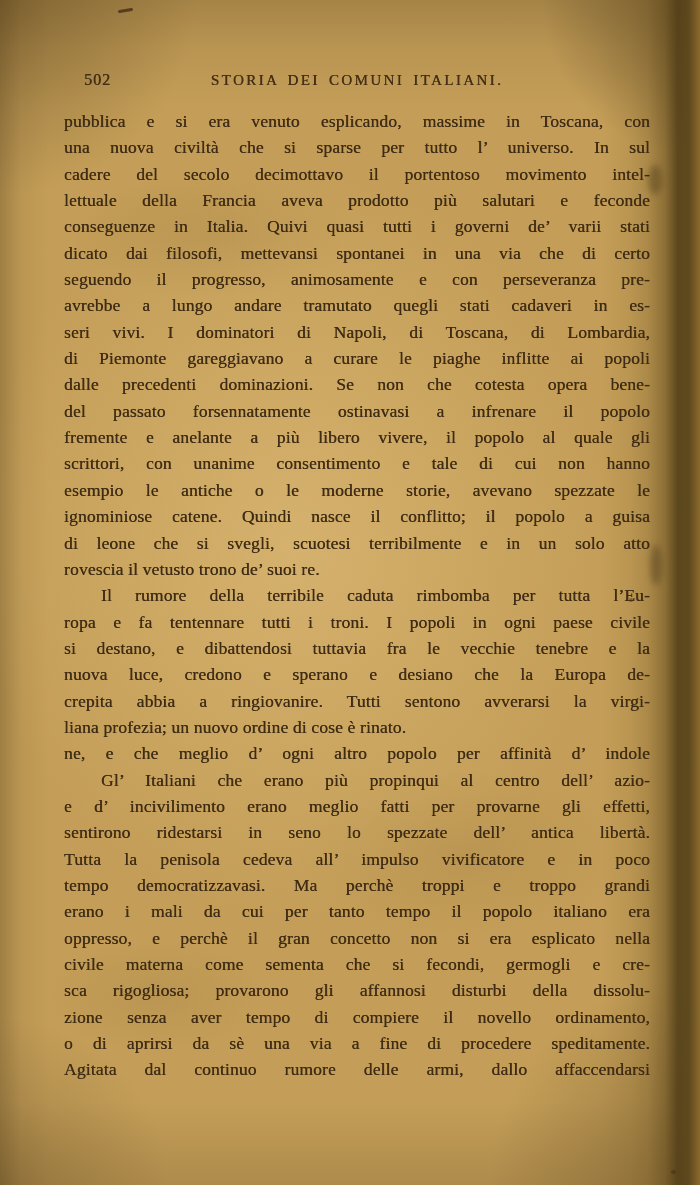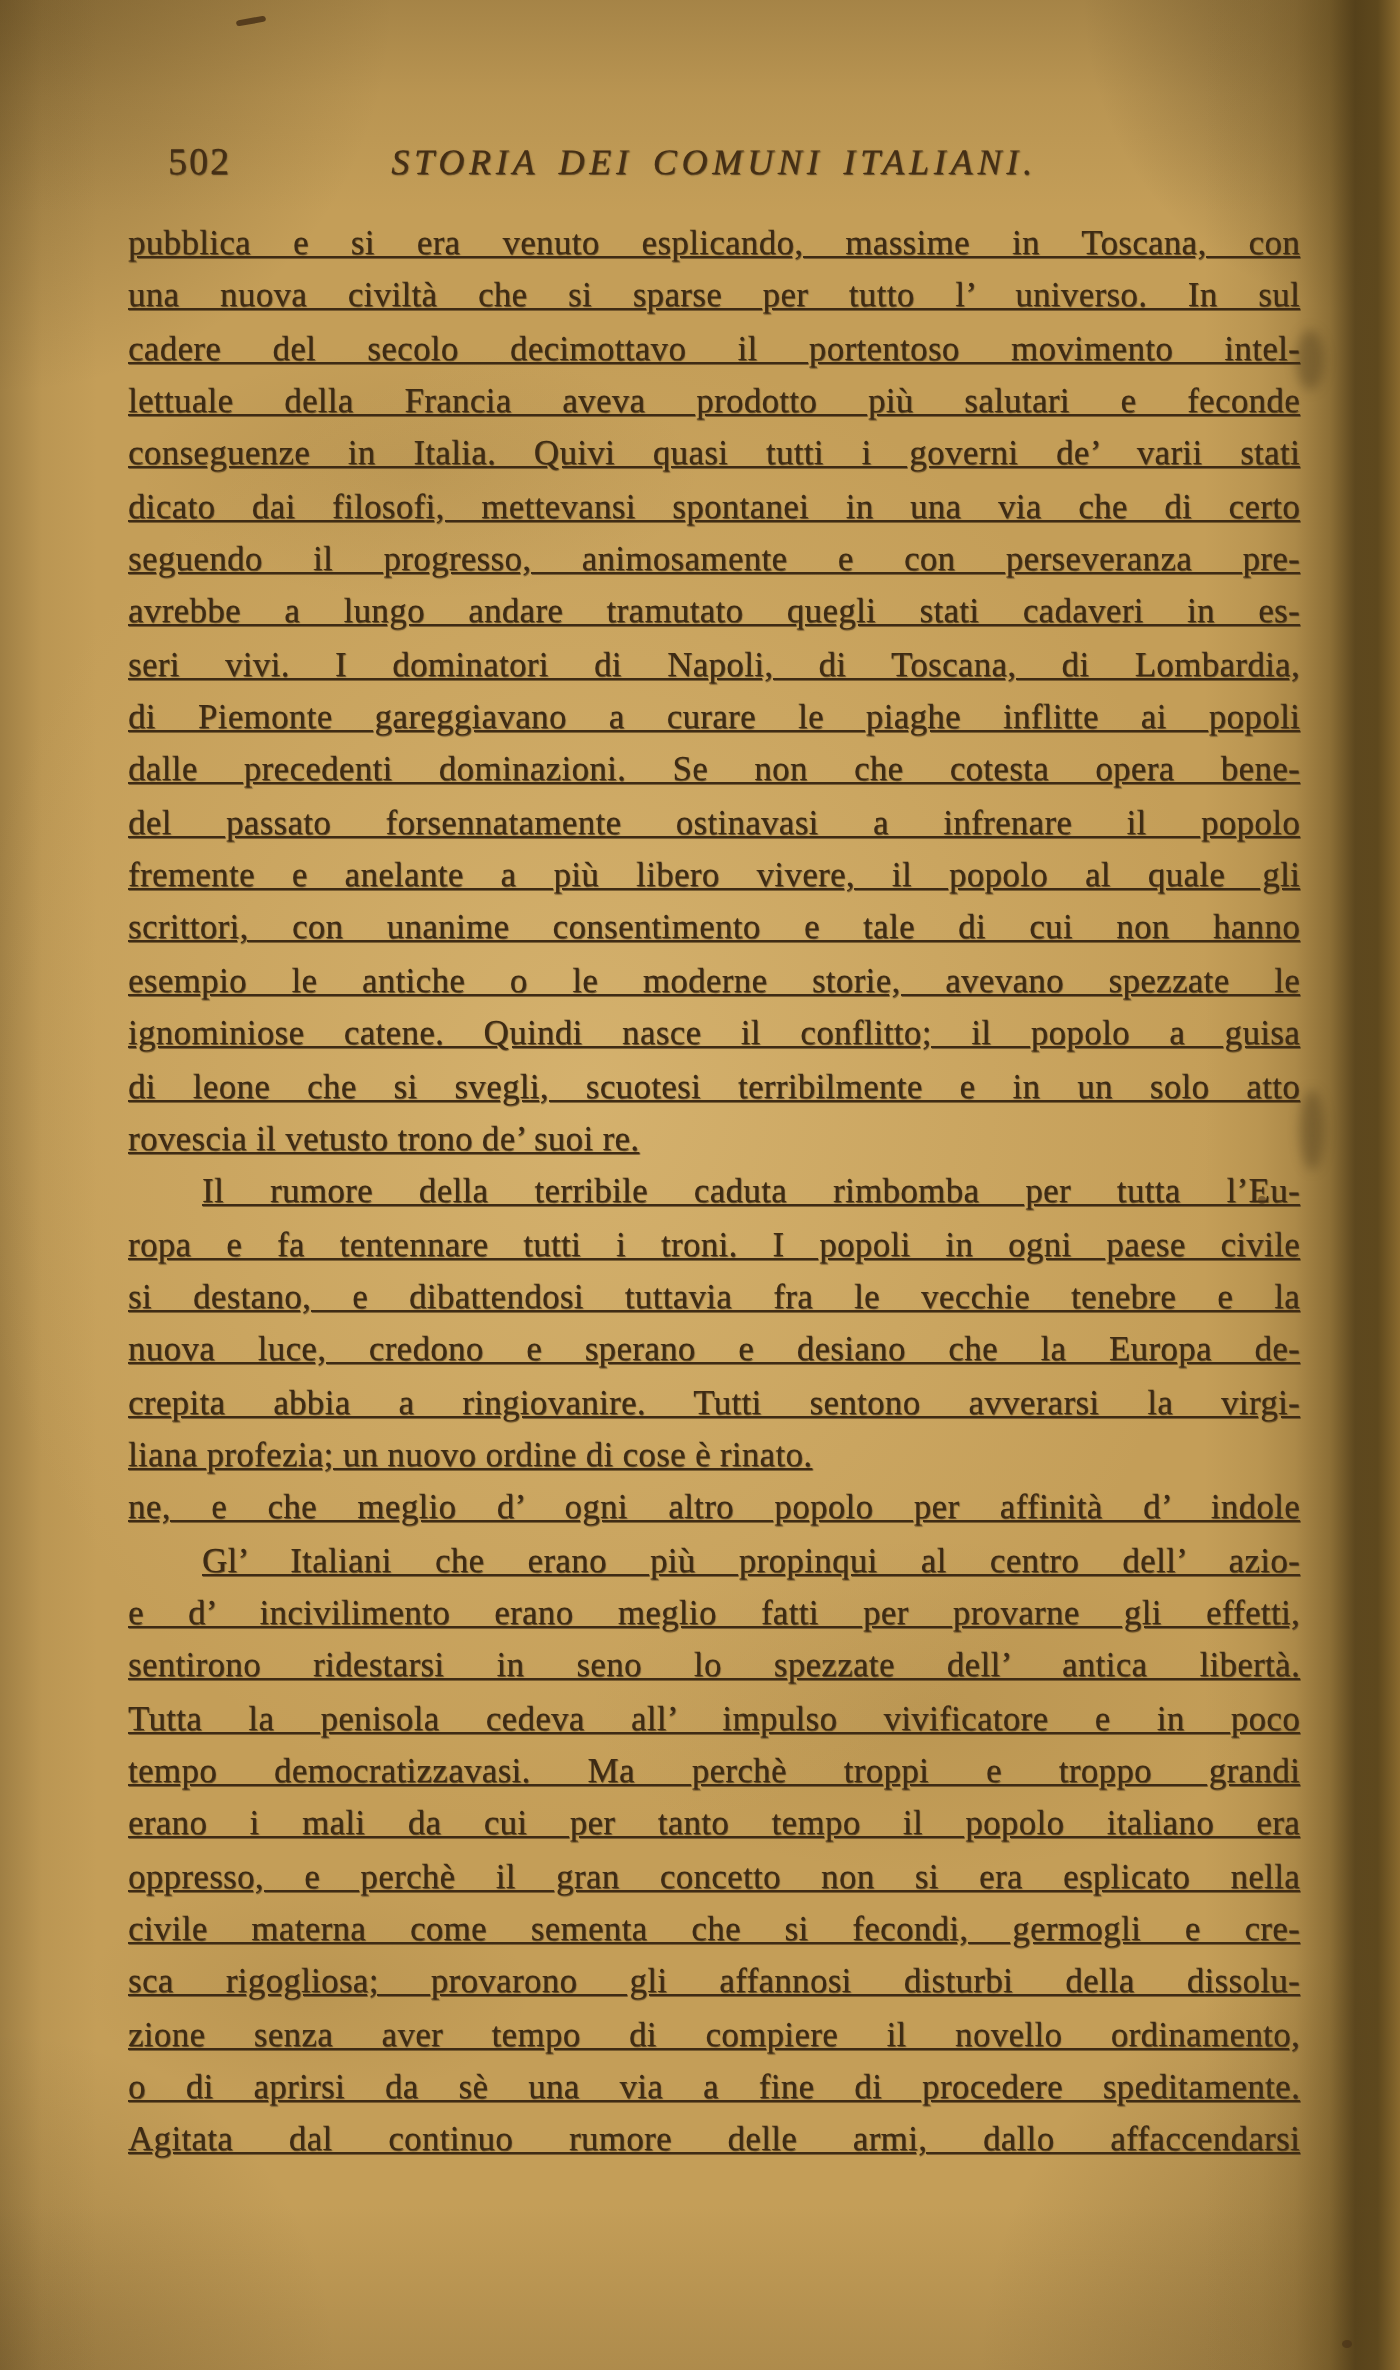--- a/index.html
+++ b/index.html
@@ -38,46 +38,44 @@
     left: 64px;
     width: 586px;
     text-align: center;
     color: #442e15;
     text-shadow: 0.4px 0.4px 0.6px rgba(58,40,16,0.85);
   }
   .pagenum {
     position: absolute;
     left: 20px;
     top: 0;
-    font-size: 19px;
+    font-size: 16px;
     letter-spacing: 1px;
   }
   .running-title {
-    font-size: 18px;
+    font-size: 15px;
     letter-spacing: 2.4px;
     word-spacing: 3px;
-    font-style: italic;
   }
   .bodytext {
     position: absolute;
     top: 108px;
     left: 64px;
     width: 586px;
   }
   .line {
     height: 26.35px;
     line-height: 26.35px;
     font-size: 17.5px;
     letter-spacing: 0.15px;
     text-align: justify;
     text-align-last: justify;
     white-space: normal;
     overflow: visible;
     text-shadow: 0.35px 0.35px 0.55px rgba(60,41,18,0.8);
-    text-decoration: underline;
   }
   .line.end { text-align-last: left; }
   .line.indent { text-indent: 37px; }
   .speck { position: absolute; background: #4a3318; border-radius: 2px; opacity: 0.85; }
   .speck.dash-top { left: 118px; top: 9px; width: 15px; height: 3px; transform: rotate(-10deg); }
   .speck.dot-mid { left: 629px; top: 598px; width: 4px; height: 4px; opacity: 0.55; border-radius: 50%; }
   .speck.dot-bottom { left: 671px; top: 1170px; width: 5px; height: 4px; opacity: 0.7; border-radius: 50%; }
   .gutter-bump { position: absolute; background: rgba(58,44,17,0.35); border-radius: 50%; filter: blur(3px); }
   .gutter-bump.b1 { left: 648px; top: 165px; width: 14px; height: 30px; }
   .gutter-bump.b2 { left: 650px; top: 545px; width: 12px; height: 40px; }

